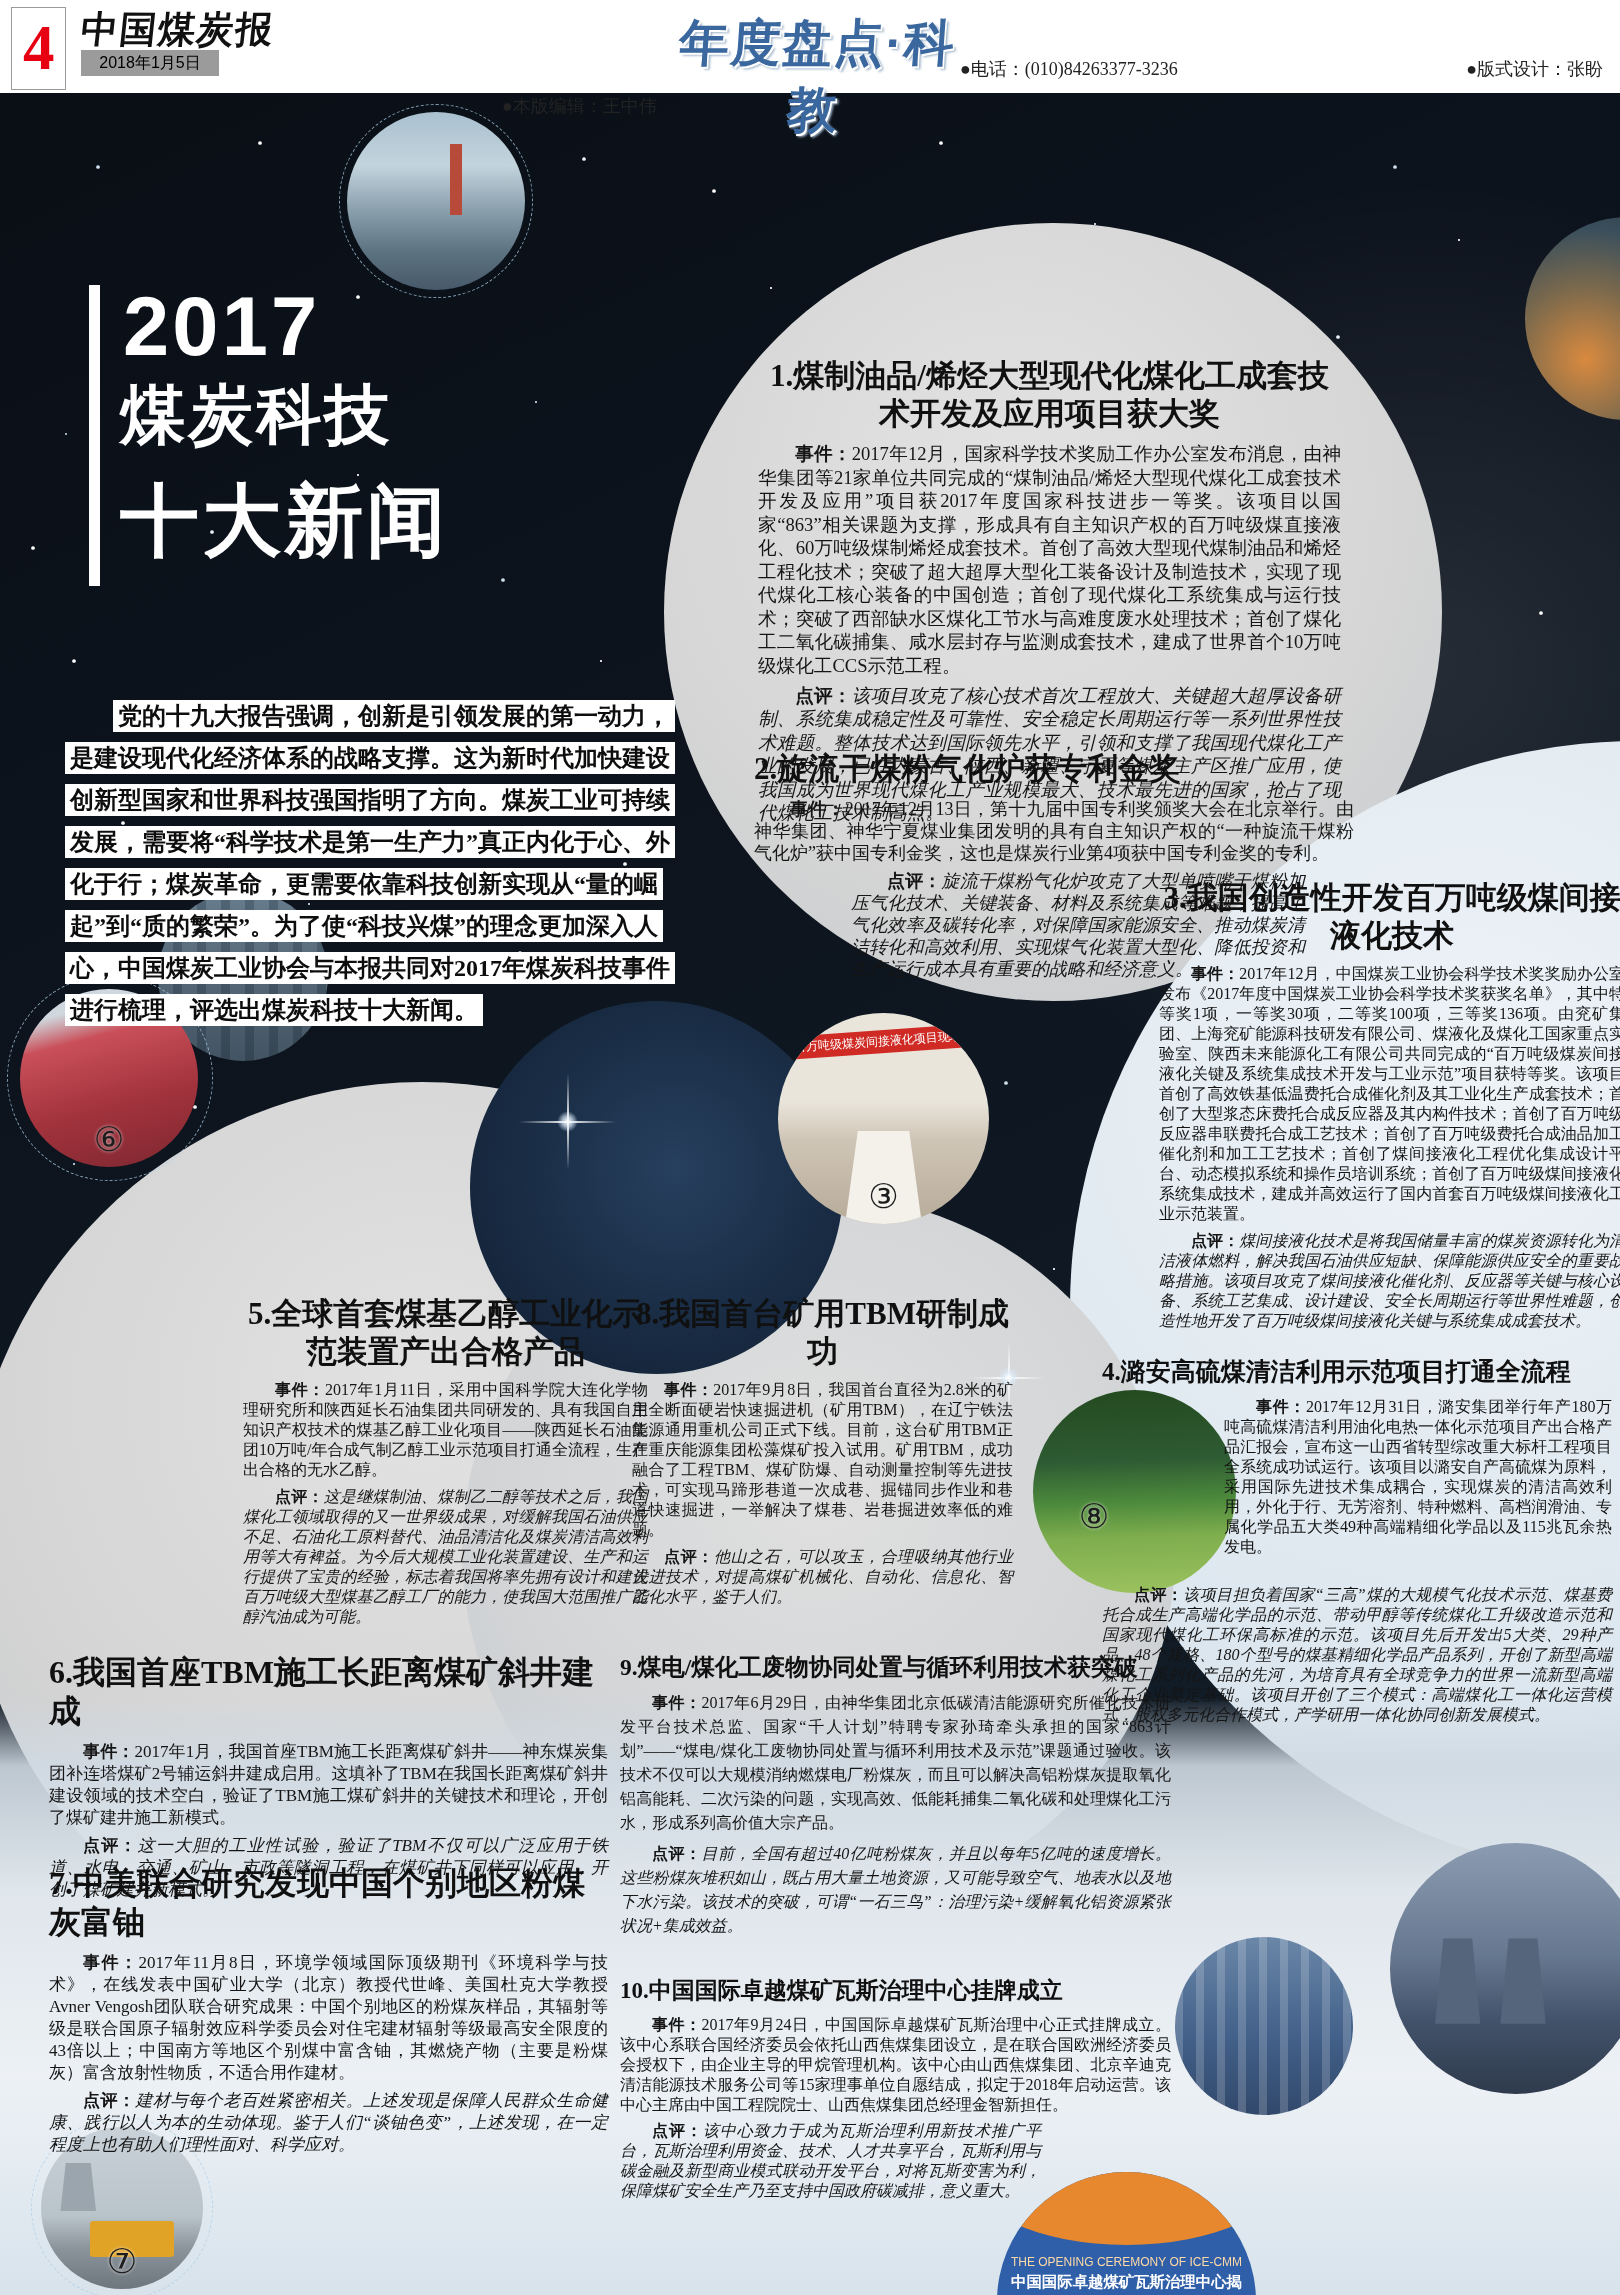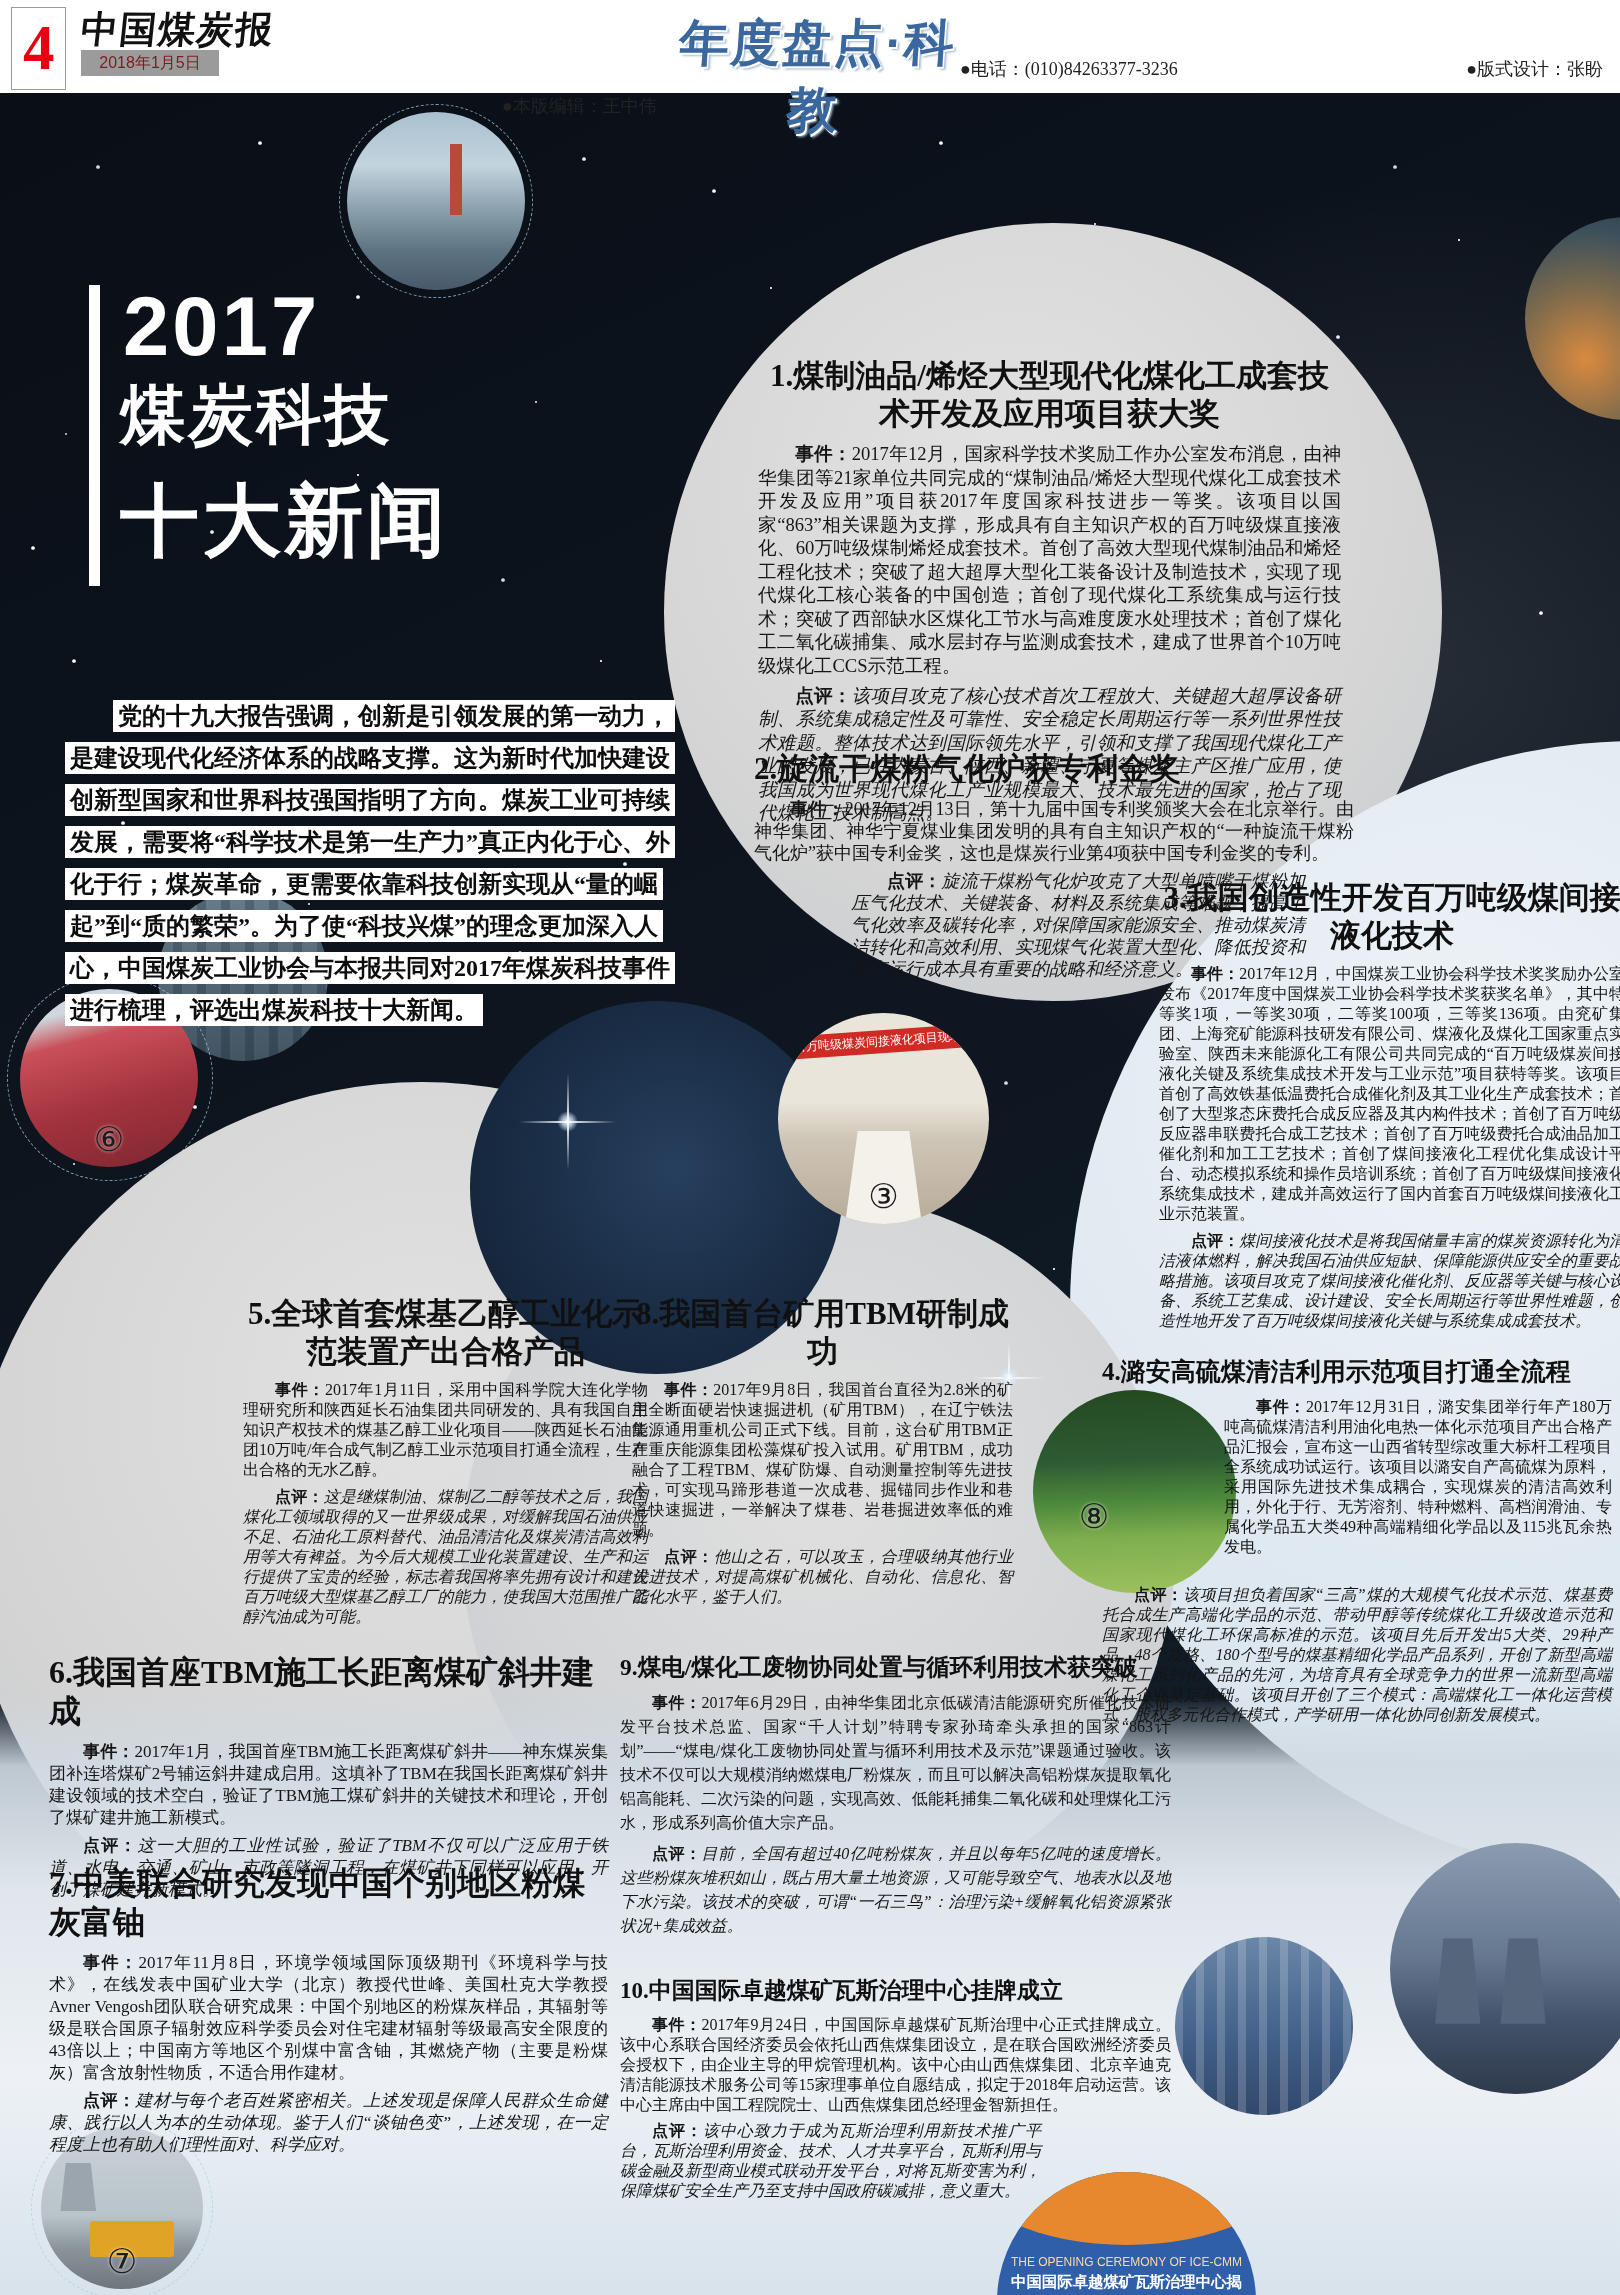--- a/index.html
+++ b/index.html
@@ -9,21 +9,21 @@
     background:#ffffff;
     font-family:"Liberation Serif", serif;
   }
   
   .header { position:absolute; left:0; top:0; width:1621px; height:93px; background:#fff; z-index:50; }
   .pgbox { position:absolute; left:11.3px; top:6.5px; width:55px; height:83px; border:1.6px solid #9a9a9a; background:#fff;
            display:flex; align-items:center; justify-content:center; }
   .pgnum { color:#e60012; font-size:63px; font-weight:bold; font-family:"Liberation Serif",serif; line-height:1; }
   .masthead { position:absolute; left:81px; top:4.9px; font-size:37px; font-weight:bold; color:#111;
               transform:skewX(-6deg); letter-spacing:1.6px; font-family:"Liberation Serif",serif; }
-  .datechip { position:absolute; left:81px; top:50px; width:138px; height:26px; background:#9b9b9b; color:#7f1d1d;
+  .datechip { position:absolute; left:81px; top:50px; width:138px; height:26px; background:#9b9b9b; color:#000000;
               font-family:"Liberation Sans",sans-serif; font-size:16px; display:flex; align-items:center; justify-content:center; }
   .hmeta { position:absolute; top:57px; font-family:"Liberation Serif",serif; font-size:18px; color:#222; white-space:nowrap; }
   .h-editor { left:502px;margin-top:37px; }
   .h-phone  { left:960px; }
   .h-design { right:18px; }
   .secttitle { position:absolute; left:673px; top:9.7px; width:284px; text-align:center;
                font-family:"Liberation Sans",sans-serif; font-weight:bold; font-size:50px; color:#39679e;
                text-shadow:1.6px 1.6px 0 #fff, 3.2px 3.2px 2.4px #9fb4c9; letter-spacing:1.6px; transform:skewX(-4deg); }
   
   .sky { position:absolute; left:0; top:93px; width:1621px; height:2202px;

